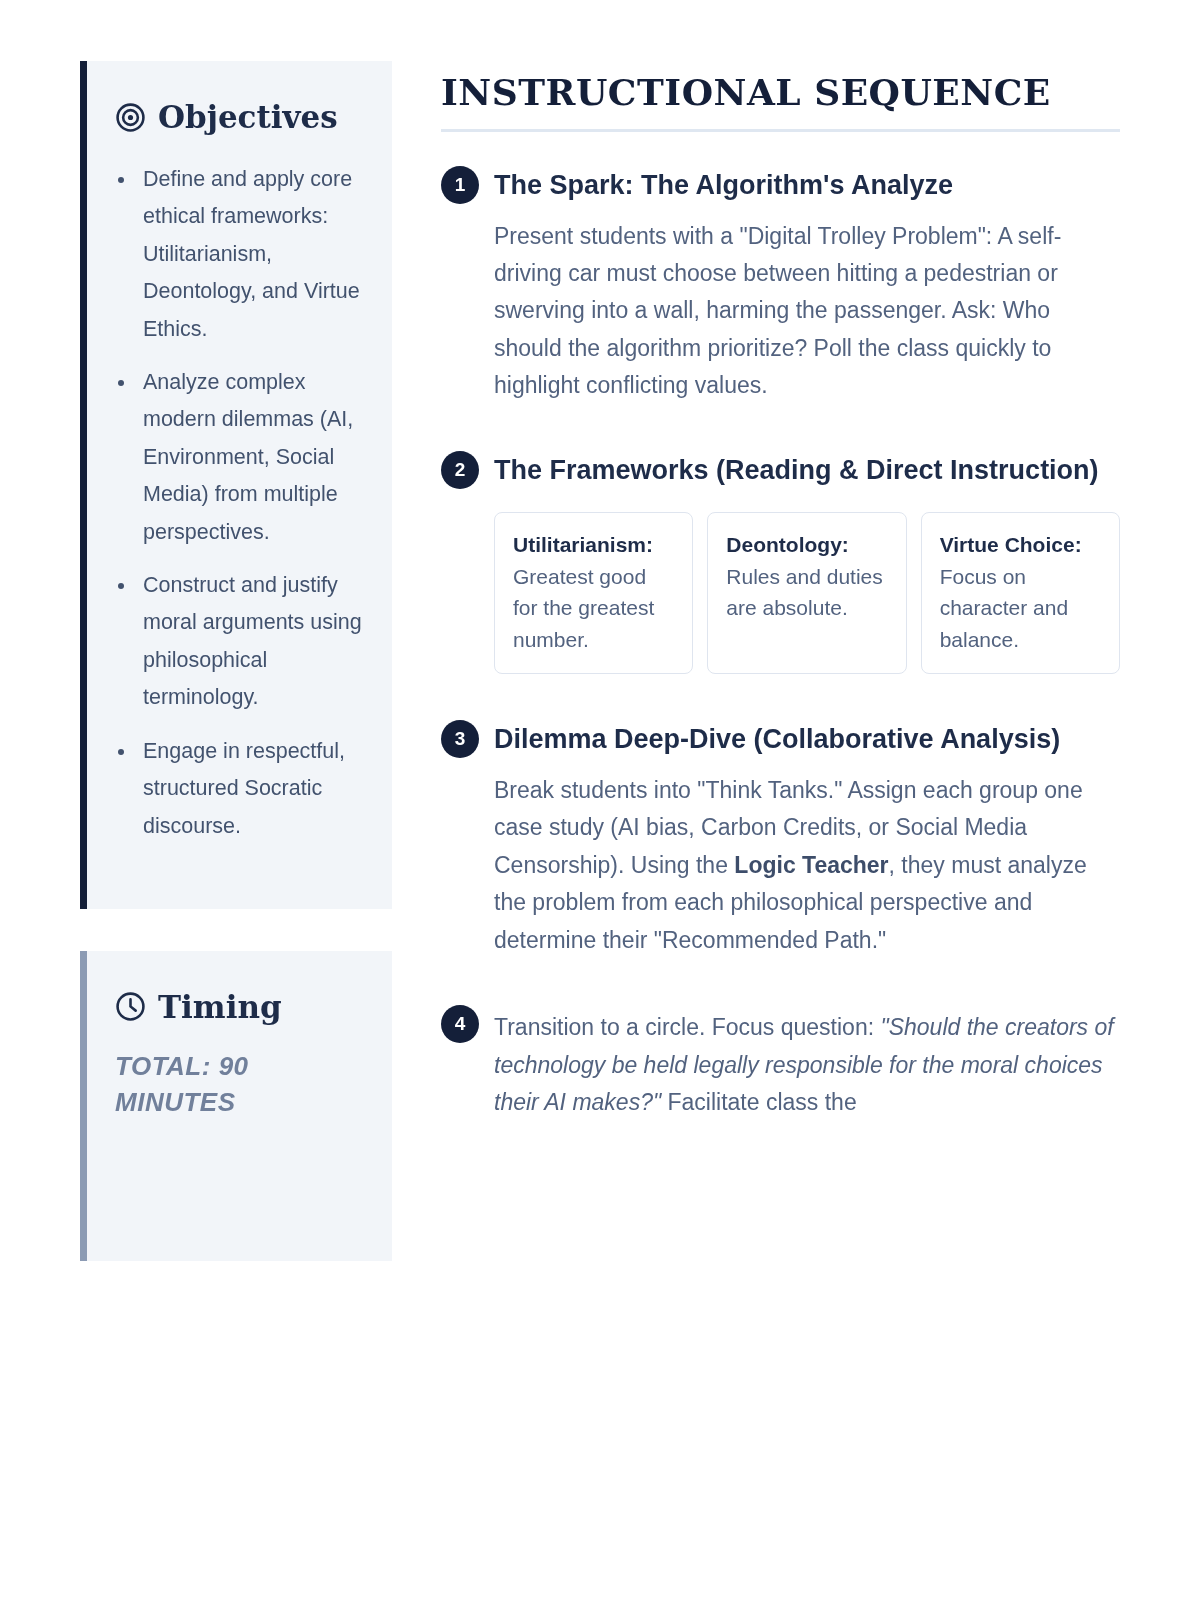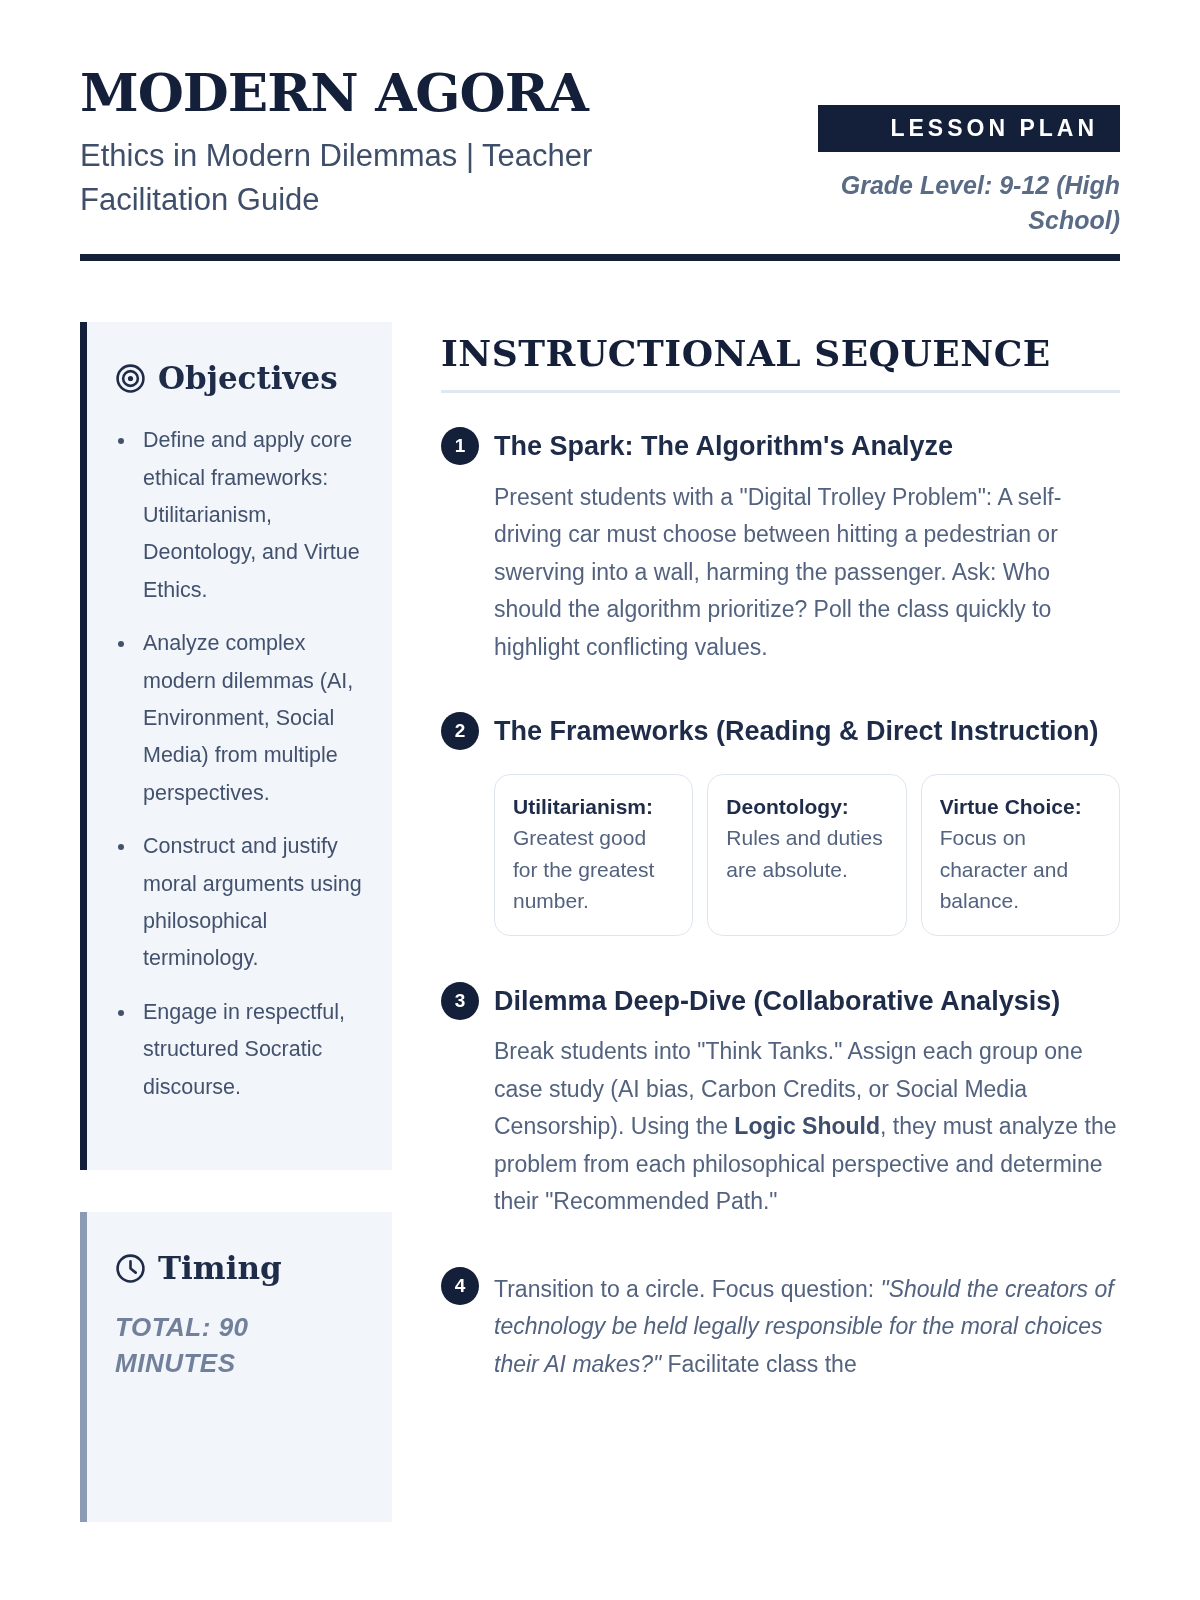--- a/index.html
+++ b/index.html
@@ -96,40 +96,31 @@
   }
   .step-body{
     margin-top:8px;font-size:23px;line-height:1.63;color:var(--body-text);
   }
   .seg-bold{font-weight:700;color:#3D4D6A;}
   .seg-italic{font-style:italic;}
   .cards{
     display:grid;grid-template-columns:repeat(3,1fr);gap:14px;margin-top:18px;
   }
   .card{
-    background:#fff;border:1.5px solid var(--card-border);border-radius:16px;
+    background:#fff;border:1.5px solid var(--card-border);border-radius:8px;
     padding:16px 18px 18px 18px;
     font-size:21px;line-height:1.5;color:var(--body-text);
   }
   .card b{display:block;color:var(--heading);font-weight:700;}
 </style>
 </head>
 <body>
 
 <div class="page">
 
-  <header class="header">
-    <h1 class="brand">MODERN AGORA</h1>
-    <div class="subtitle">Ethics in Modern Dilemmas | Teacher Facilitation Guide</div>
-    <div class="header-right">
-      <span class="badge">LESSON PLAN</span>
-      <div class="grade">Grade Level: 9-12 (High School)</div>
-    </div>
-    <hr class="header-rule">
-  </header>
 
   <div class="content">
 
     <aside class="sidebar">
       <section class="panel objectives">
         <h2 class="panel-title">
           <svg width="31" height="31" viewBox="0 0 24 24" fill="none" stroke="#1E2C49" aria-hidden="true">
             <circle cx="12" cy="12" r="10" stroke-width="2"></circle>
             <circle cx="12" cy="12" r="5.7" stroke-width="2"></circle>
             <circle cx="12" cy="12" r="2" fill="#1E2C49" stroke="none"></circle>
@@ -180,21 +171,21 @@
                 <div class="card">
     <b>Virtue Choice:</b><span>Focus on character and balance.</span>
   </div>
               </div>
             </div>
   </section>
           <section class="step">
     <span class="step-num">3</span>
     <div>
       <h3 class="step-title">Dilemma Deep-Dive (Collaborative Analysis)</h3>
-      <p class="step-body"><span>Break students into "Think Tanks." Assign each group one case study (AI bias, Carbon Credits, or Social Media Censorship). Using the </span><span class="seg-bold">Logic Should</span><span>, they must analyze the problem from each philosophical perspective and determine their "Recommended Path."</span></p>
+      <p class="step-body"><span>Break students into "Think Tanks." Assign each group one case study (AI bias, Carbon Credits, or Social Media Censorship). Using the </span><span class="seg-bold">Logic Teacher</span><span>, they must analyze the problem from each philosophical perspective and determine their "Recommended Path."</span></p>
     </div>
   </section>
           <section class="step">
     <span class="step-num">4</span>
     <div>
       <p class="step-body"><span>Transition to a circle. Focus question: </span><span class="seg-italic">"Should the creators of technology be held legally responsible for the moral choices their AI makes?"</span><span> Facilitate class the</span></p>
     </div>
   </section>
         </div>
     </main>

